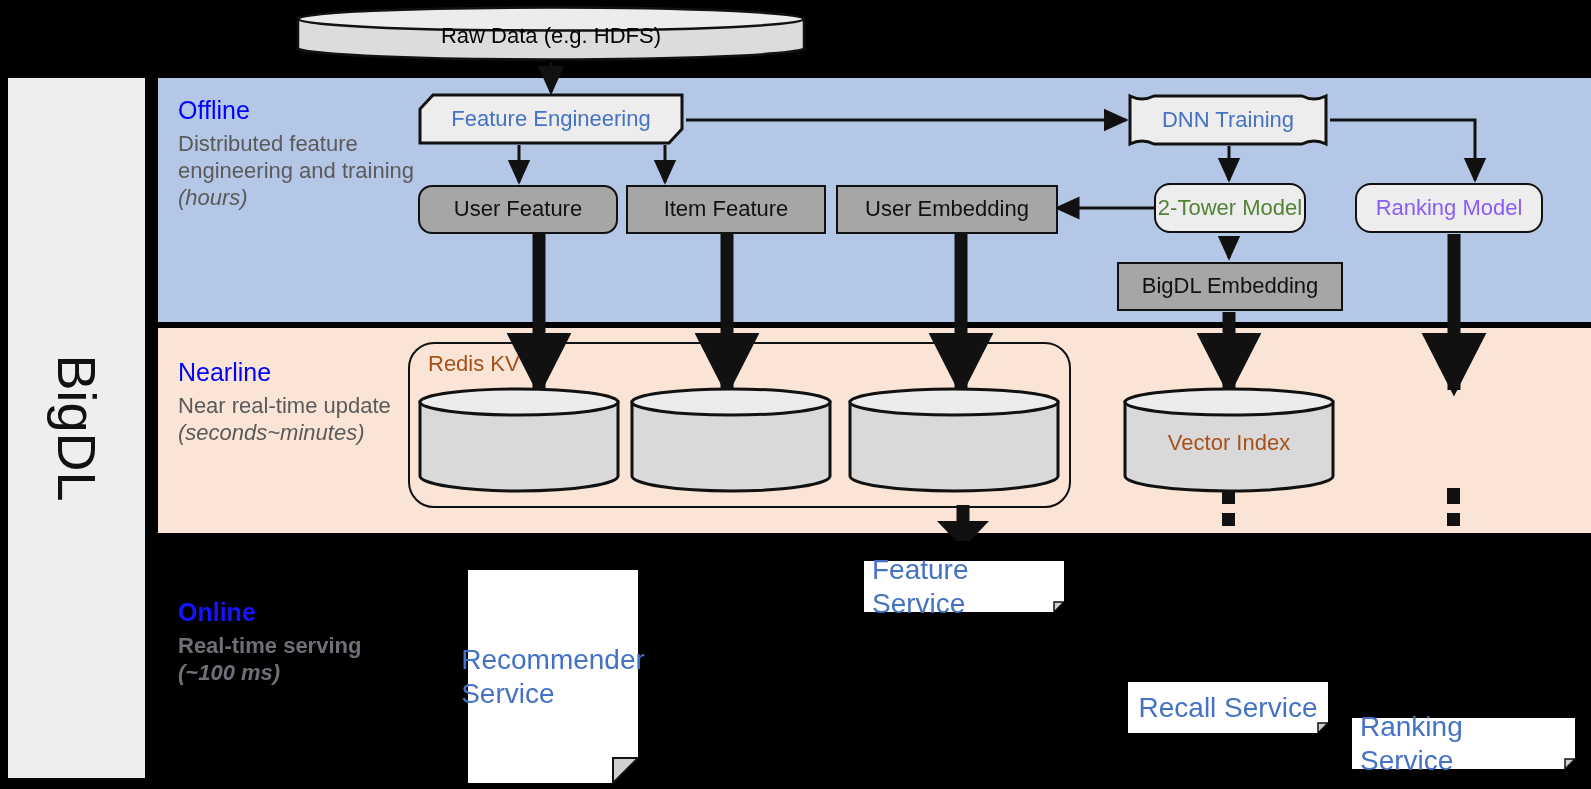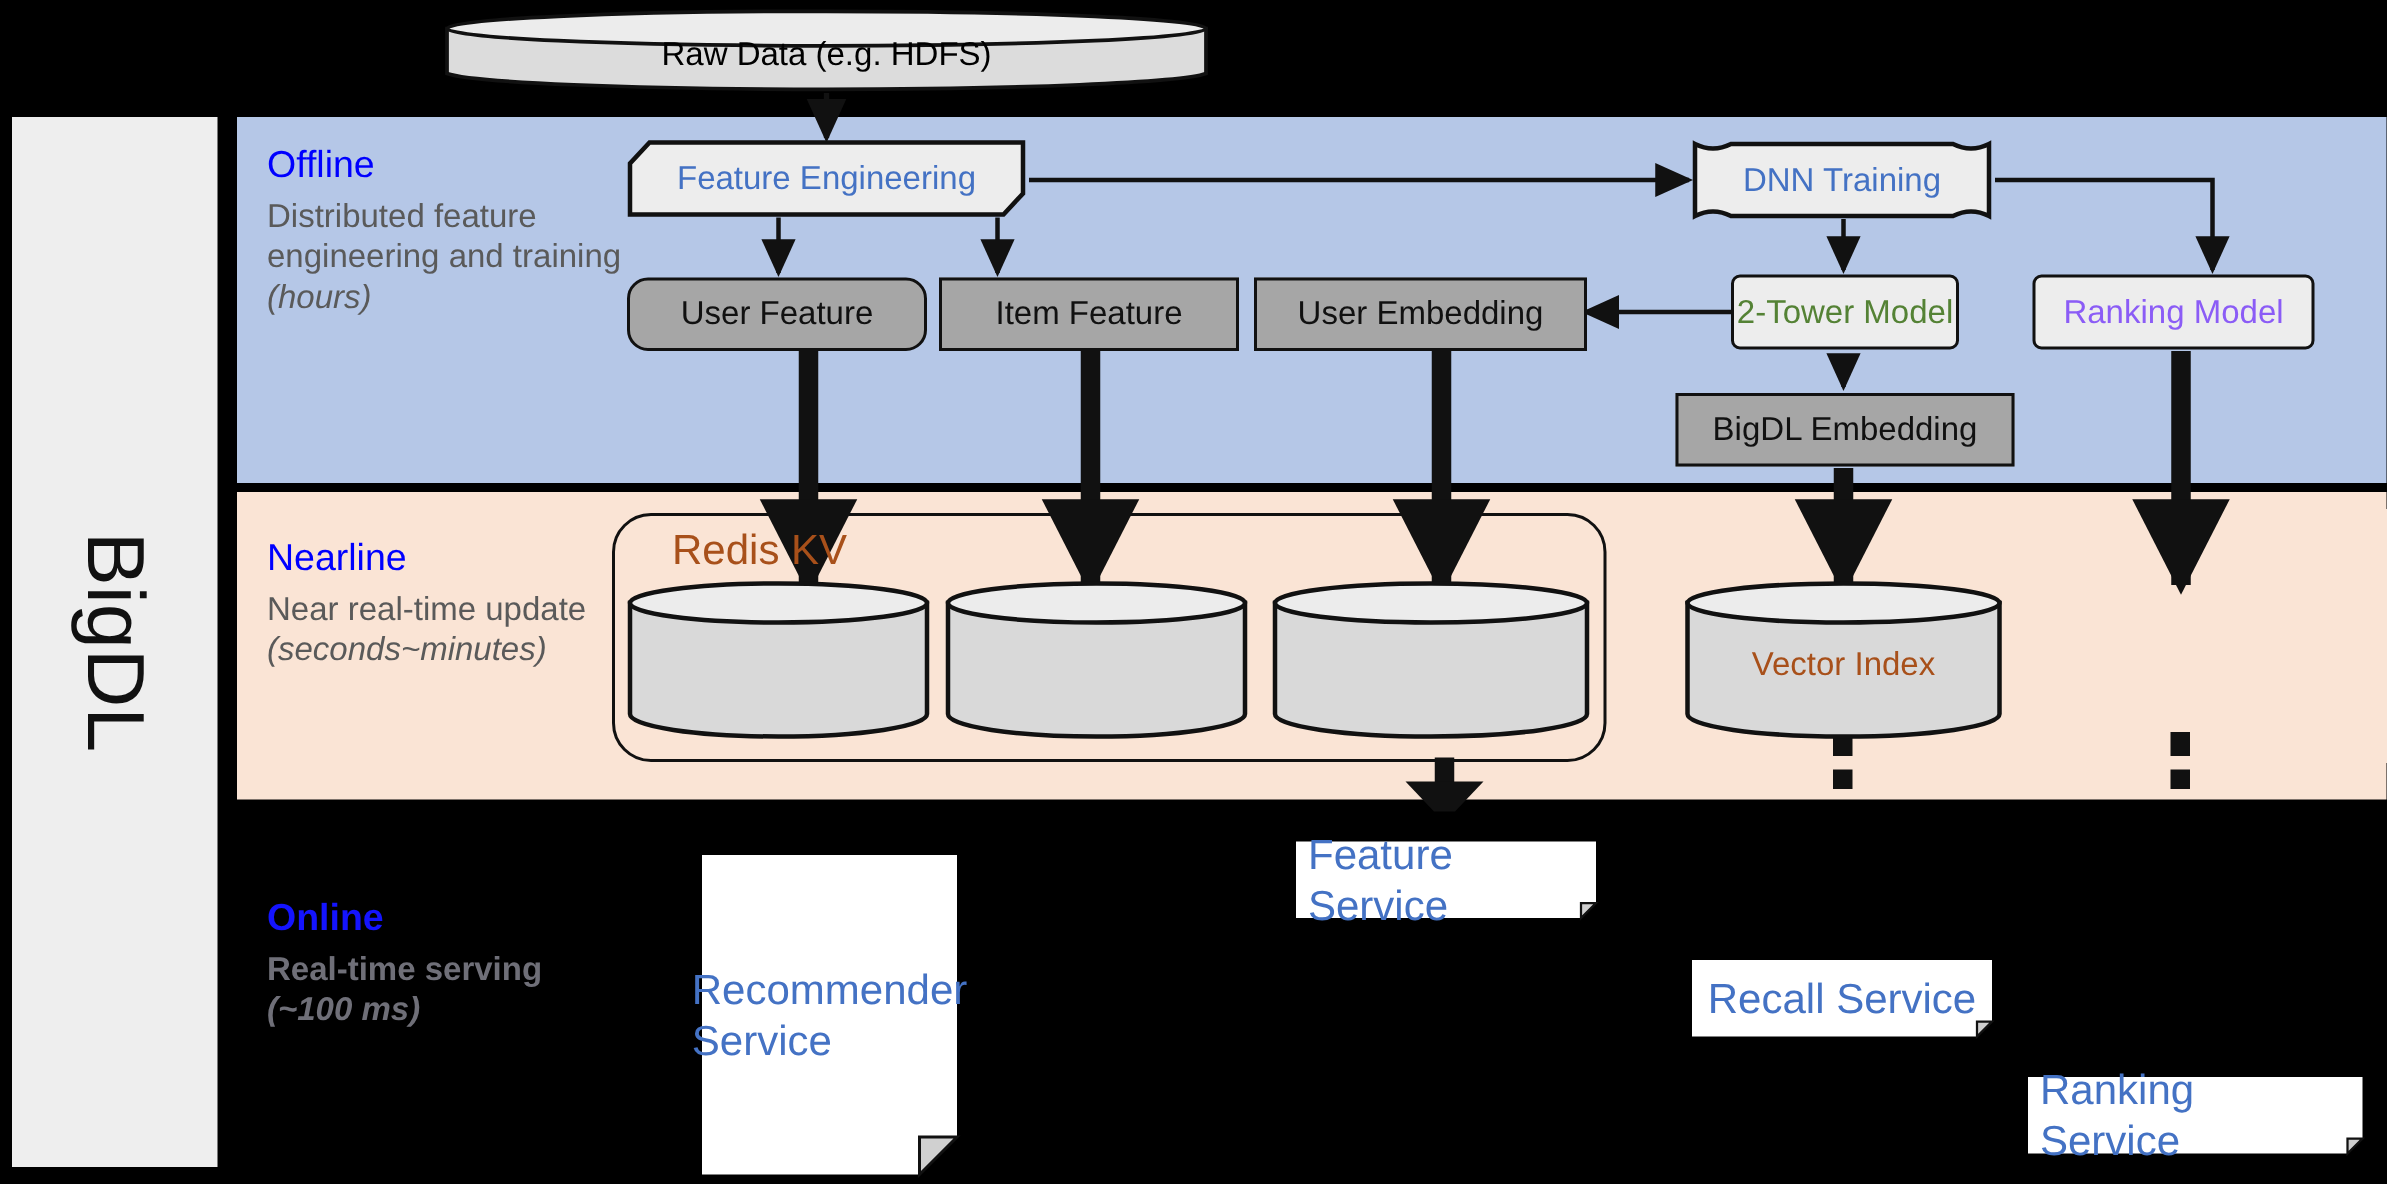--- a/index.html
+++ b/index.html
@@ -31,35 +31,35 @@
   #label-online .sub{color:#6f6f78;font-weight:bold;}
 
   
   .node{position:absolute;box-sizing:border-box;display:flex;align-items:center;
         justify-content:center;text-align:center;line-height:1.12;}
 
   
   .box-grey{background:#a6a6a6;border:2.5px solid #111;color:#111;font-size:22px;}
 
   
-  .box-round{background:#ededed;border:2.5px solid #111;border-radius:6px;font-size:22px;}
+  .box-round{background:#ededed;border:2.5px solid #111;border-radius:16px;font-size:22px;}
   .flag-wrap{position:absolute;}
   .flag-wrap svg{position:absolute;left:0;top:0;overflow:visible;}
   .flag-wrap .lbl{position:absolute;left:0;top:0;width:100%;height:100%;
     display:flex;align-items:center;justify-content:center;font-size:22px;}
 
   
   .cyl{position:absolute;}
   .cyl svg{display:block;overflow:visible;}
   .cyl .clbl{position:absolute;left:0;width:100%;text-align:center;font-size:22px;}
 
   
   #redis-box{position:absolute;left:408px;top:342px;width:663px;height:166px;
              border:2.5px solid #111;border-radius:26px;box-sizing:border-box;}
-  #redis-lbl{position:absolute;left:448px;top:351px;font-size:28px;color:#a8501a;}
+  #redis-lbl{position:absolute;left:428px;top:351px;font-size:22px;color:#a8501a;}
 
   
   .doc{position:absolute;}
   .doc svg{display:block;overflow:visible;}
   .doc .dlbl{position:absolute;left:0;top:0;width:100%;height:100%;
      display:flex;align-items:center;justify-content:center;text-align:left;
      font-size:28px;color:#4472c4;line-height:1.18;padding:0 8px;box-sizing:border-box;}
   svg.conn{position:absolute;left:0;top:0;width:1591px;height:789px;pointer-events:none;overflow:visible;}
 </style>
 </head>
@@ -220,21 +220,21 @@
   </div>
 
   <div class="doc" style="left:864px;top:561px;width:200px;height:51px;">
     <svg width="200" height="51" viewBox="0 0 200 51">
       <path d="M0,0 L200,0 L200,41 L190,51 L0,51 z" fill="#ffffff"></path>
       <path d="M200,41 L190,41 L190,51 z" fill="#cfcfcf" stroke="#111" stroke-width="1.5"></path>
     </svg>
     <div class="dlbl">Feature Service</div>
   </div>
 
-  <div class="doc" style="left:1128px;top:640px;width:200px;height:51px;">
+  <div class="doc" style="left:1128px;top:682px;width:200px;height:51px;">
     <svg width="200" height="51" viewBox="0 0 200 51">
       <path d="M0,0 L200,0 L200,41 L190,51 L0,51 z" fill="#ffffff"></path>
       <path d="M200,41 L190,41 L190,51 z" fill="#cfcfcf" stroke="#111" stroke-width="1.5"></path>
     </svg>
     <div class="dlbl">Recall Service</div>
   </div>
 
   <div class="doc" style="left:1352px;top:718px;width:177px;height:51px;">
     <svg width="223" height="51" viewBox="0 0 223 51">
       <path d="M0,0 L223,0 L223,41 L213,51 L0,51 z" fill="#ffffff"></path>

